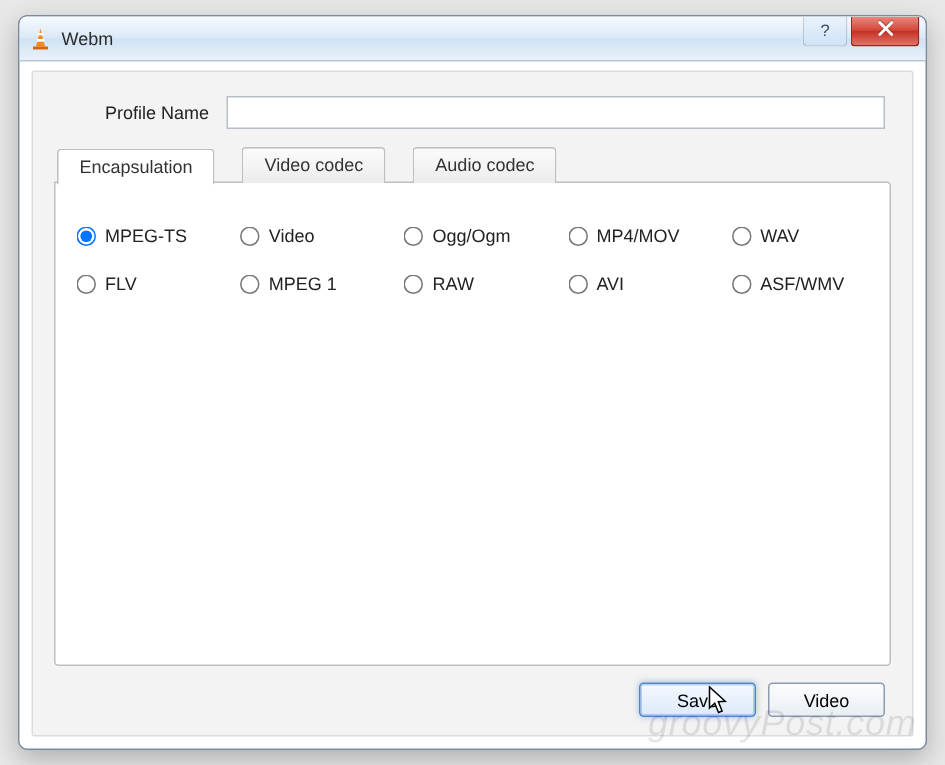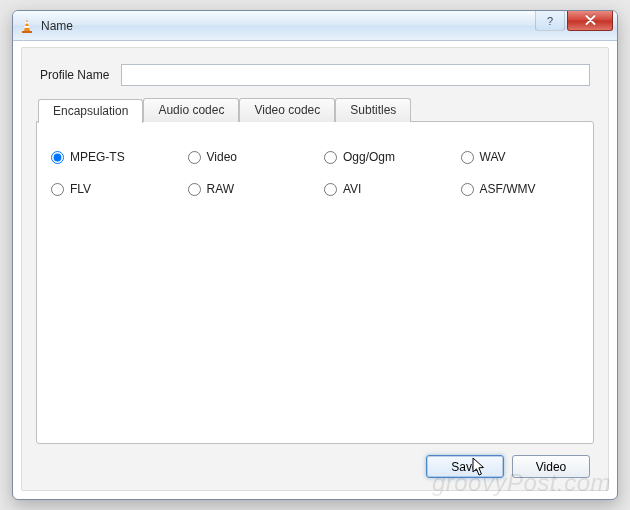--- a/index.html
+++ b/index.html
@@ -75,21 +75,21 @@
     left: 8px; right: 8px; top: 36px; bottom: 8px;
     background: #f3f3f3;
     border: 1px solid #dcdcdc;
     border-radius: 2px;
   }
   .row-profile {
     position: absolute;
     left: 18px; right: 18px; top: 16px;
     display: flex; align-items: center;
   }
-  .row-profile label { margin-right: 12px; white-space: nowrap; }
+  .row-profile label { margin-right: 12px; white-space: nowrap; margin-left: 30px; }
   .row-profile input {
     flex: 1;
     height: 22px;
     border: 1px solid #b6bfc9;
     background: #fff;
     padding: 2px 6px;
     font: inherit;
     outline: none;
   }
   .tabs {
@@ -103,21 +103,21 @@
     height: 24px;
     position: relative;
     z-index: 2;
   }
   .tab {
     padding: 4px 14px 4px 14px;
     border: 1px solid #bfbfbf;
     border-bottom: none;
     background: linear-gradient(#fbfbfb,#ececec);
     border-radius: 3px 3px 0 0;
-    margin-right: 0;
+    margin-right: 18px;
     color: #333;
     cursor: default;
     text-align: right;
   }
   .tab.active {
     background: #fff;
     position: relative;
     top: 1px;
     padding-bottom: 5px;
   }
@@ -126,21 +126,21 @@
     left: 0; right: 0; top: 23px; bottom: 0;
     border: 1px solid #bfbfbf;
     background: #fff;
     border-radius: 0 3px 3px 3px;
     z-index: 1;
   }
   .radio-grid {
     position: absolute;
     left: 14px; right: 14px; top: 28px;
     display: grid;
-    grid-template-columns: repeat(4, 1fr);
+    grid-template-columns: repeat(5, 1fr);
     row-gap: 48px;
     column-gap: 8px;
     gap: 18px;
   }
   .radio-item {
     display: flex; align-items: center;
     gap: 6px;
     font-size: 12px;
     color: #222;
   }
@@ -188,21 +188,21 @@
 
   <div class="titlebar">
     <span class="app-icon">
       <svg viewBox="0 0 16 16" width="16" height="16">
         <polygon points="8,1 11,13 5,13" fill="#f28b1d"></polygon>
         <rect x="6.2" y="4" width="3.6" height="1.6" fill="#fff"></rect>
         <rect x="5.5" y="8" width="5" height="1.8" fill="#fff"></rect>
         <rect x="3" y="13" width="10" height="2" fill="#d06a12"></rect>
       </svg>
     </span>
-    <span class="title-text">Name</span>
+    <span class="title-text">Webm</span>
     <div class="win-controls">
       <div class="win-btn win-help">
         <span>?</span>
       </div>
       <div class="win-btn win-close">
         <span>
           <svg width="11" height="10" viewBox="0 0 10 10">
               <path d="M1 1 L9 9 M9 1 L1 9" stroke="#fff" stroke-width="1.8" stroke-linecap="round"></path>
             </svg>
         </span>
@@ -213,46 +213,53 @@
   <div class="client">
 
     <div class="row-profile">
       <label>Profile Name</label>
       <input type="text" value="" style="">
     </div>
 
     <div class="tabs">
       <div class="tabstrip">
         <div class="tab active"><span>Encapsulation</span></div>
+        <div class="tab"><span>Video codec</span></div>
         <div class="tab"><span>Audio codec</span></div>
-        <div class="tab"><span>Video codec</span></div>
-        <div class="tab"><span>Subtitles</span></div>
       </div>
 
       <div class="tabpage">
         <div class="radio-grid" id="radio-grid">
             <label class="radio-item">
               <input type="radio" name="encap" checked="" style="">
               <span>MPEG-TS</span>
             </label>
             <label class="radio-item">
               <input type="radio" name="encap" style="">
               <span>Video</span>
             </label>
             <label class="radio-item">
               <input type="radio" name="encap" style="">
               <span>Ogg/Ogm</span>
             </label>
             <label class="radio-item">
               <input type="radio" name="encap" style="">
+              <span>MP4/MOV</span>
+            </label>
+            <label class="radio-item">
+              <input type="radio" name="encap" style="">
               <span>WAV</span>
             </label>
             <label class="radio-item">
               <input type="radio" name="encap" style="">
               <span>FLV</span>
+            </label>
+            <label class="radio-item">
+              <input type="radio" name="encap" style="">
+              <span>MPEG 1</span>
             </label>
             <label class="radio-item">
               <input type="radio" name="encap" style="">
               <span>RAW</span>
             </label>
             <label class="radio-item">
               <input type="radio" name="encap" style="">
               <span>AVI</span>
             </label>
             <label class="radio-item">

